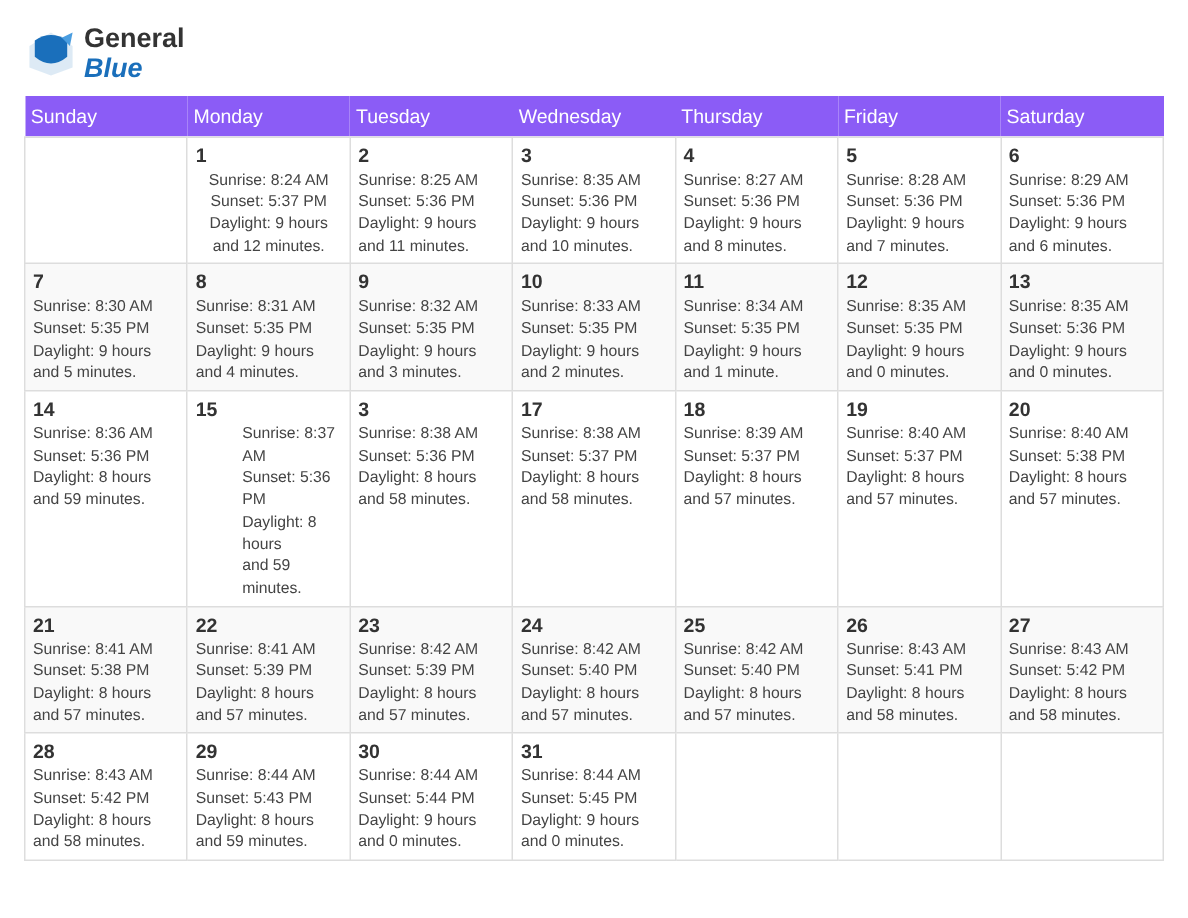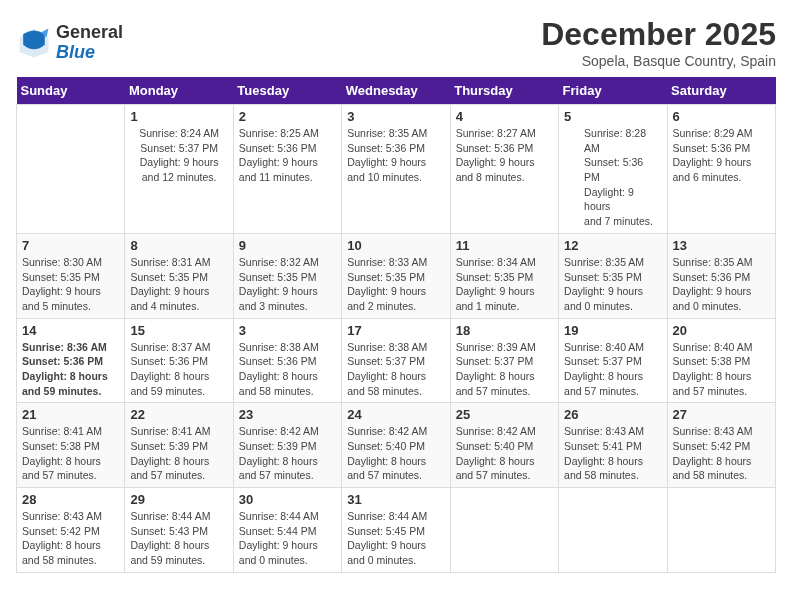--- a/index.html
+++ b/index.html
@@ -6,21 +6,21 @@
     body {
       font-family: Arial, sans-serif;
       background: #fff;
       width: 792px;
       min-height: 612px;
       padding: 16px;
     }
     .header-area {
       display: flex;
       justify-content: space-between;
-      align-items: center;
+      align-items: flex-end;
       margin-bottom: 8px;
     }
     .logo {
       display: flex;
       align-items: center;
       gap: 4px;
     }
     .logo-text {
       font-size: 18px;
       font-weight: bold;
@@ -43,26 +43,26 @@
     .location {
       font-size: 14px;
       color: #555;
     }
     table {
       width: 100%;
       border-collapse: collapse;
       font-size: 11px;
     }
     th {
-      background-color: #4c1d95;
+      background-color: #8b5cf6;
       color: #fff;
       padding: 6px 4px;
       text-align: left;
       font-size: 13px;
-      font-weight: bold;
+      font-weight: normal;
     }
     td {
       border: 1px solid #ddd;
       padding: 4px 5px;
       vertical-align: top;
       height: 80px;
       width: calc(100% / 7);
     }
     tr:nth-child(even) td {
       background-color: #f9f9f9;
@@ -95,24 +95,20 @@
     <svg class="logo-icon" viewBox="0 0 40 40">
       <polygon points="20,4 36,14 36,30 20,36 4,30 4,14" fill="#1a6fbb" opacity="0.15"></polygon>
       <path d="M8,10 Q20,2 32,10 L32,22 Q20,32 8,22 Z" fill="#1a6fbb"></path>
       <path d="M28,8 L36,4 L34,14 Z" fill="#4a9de0"></path>
     </svg>
     <div class="logo-text">
       <div>General</div>
       <div class="blue">Blue</div>
     </div>
   </div>
-  <div class="title-area">
-    <div class="month-title">December 2025</div>
-    <div class="location">Sopela, Basque Country, Spain</div>
-  </div>
 </div>
 
 <table>
   <thead>
     <tr>
     <th>Sunday</th>
         <th>Monday</th>
         <th>Tuesday</th>
         <th>Wednesday</th>
         <th>Thursday</th>
@@ -146,21 +142,21 @@
         </td>
         <td>
           <span class="day-num">4</span>
           <div class="day-info" style="white-space: pre-line;">Sunrise: 8:27 AM
 Sunset: 5:36 PM
 Daylight: 9 hours
 and 8 minutes.</div>
         </td>
         <td>
           <span class="day-num">5</span>
-          <div class="day-info" style="white-space: pre-line; margin-left: 20px;">Sunrise: 8:28 AM
+          <div class="day-info" style="white-space: pre-line;">Sunrise: 8:28 AM
 Sunset: 5:36 PM
 Daylight: 9 hours
 and 7 minutes.</div>
         </td>
         <td>
           <span class="day-num">6</span>
           <div class="day-info" style="white-space: pre-line;">Sunrise: 8:29 AM
 Sunset: 5:36 PM
 Daylight: 9 hours
 and 6 minutes.</div>
@@ -213,28 +209,28 @@
           <span class="day-num">13</span>
           <div class="day-info" style="white-space: pre-line;">Sunrise: 8:35 AM
 Sunset: 5:36 PM
 Daylight: 9 hours
 and 0 minutes.</div>
         </td>
       </tr>
       <tr>
         <td>
           <span class="day-num">14</span>
-          <div class="day-info" style="white-space: pre-line; font-weight: bold;">Sunrise: 8:36 AM
+          <div class="day-info" style="white-space: pre-line;">Sunrise: 8:36 AM
 Sunset: 5:36 PM
 Daylight: 8 hours
 and 59 minutes.</div>
         </td>
         <td>
           <span class="day-num">15</span>
-          <div class="day-info" style="white-space: pre-line;">Sunrise: 8:37 AM
+          <div class="day-info" style="white-space: pre-line; margin-left: 31px;">Sunrise: 8:37 AM
 Sunset: 5:36 PM
 Daylight: 8 hours
 and 59 minutes.</div>
         </td>
         <td>
           <span class="day-num">3</span>
           <div class="day-info" style="white-space: pre-line;">Sunrise: 8:38 AM
 Sunset: 5:36 PM
 Daylight: 8 hours
 and 58 minutes.</div>

